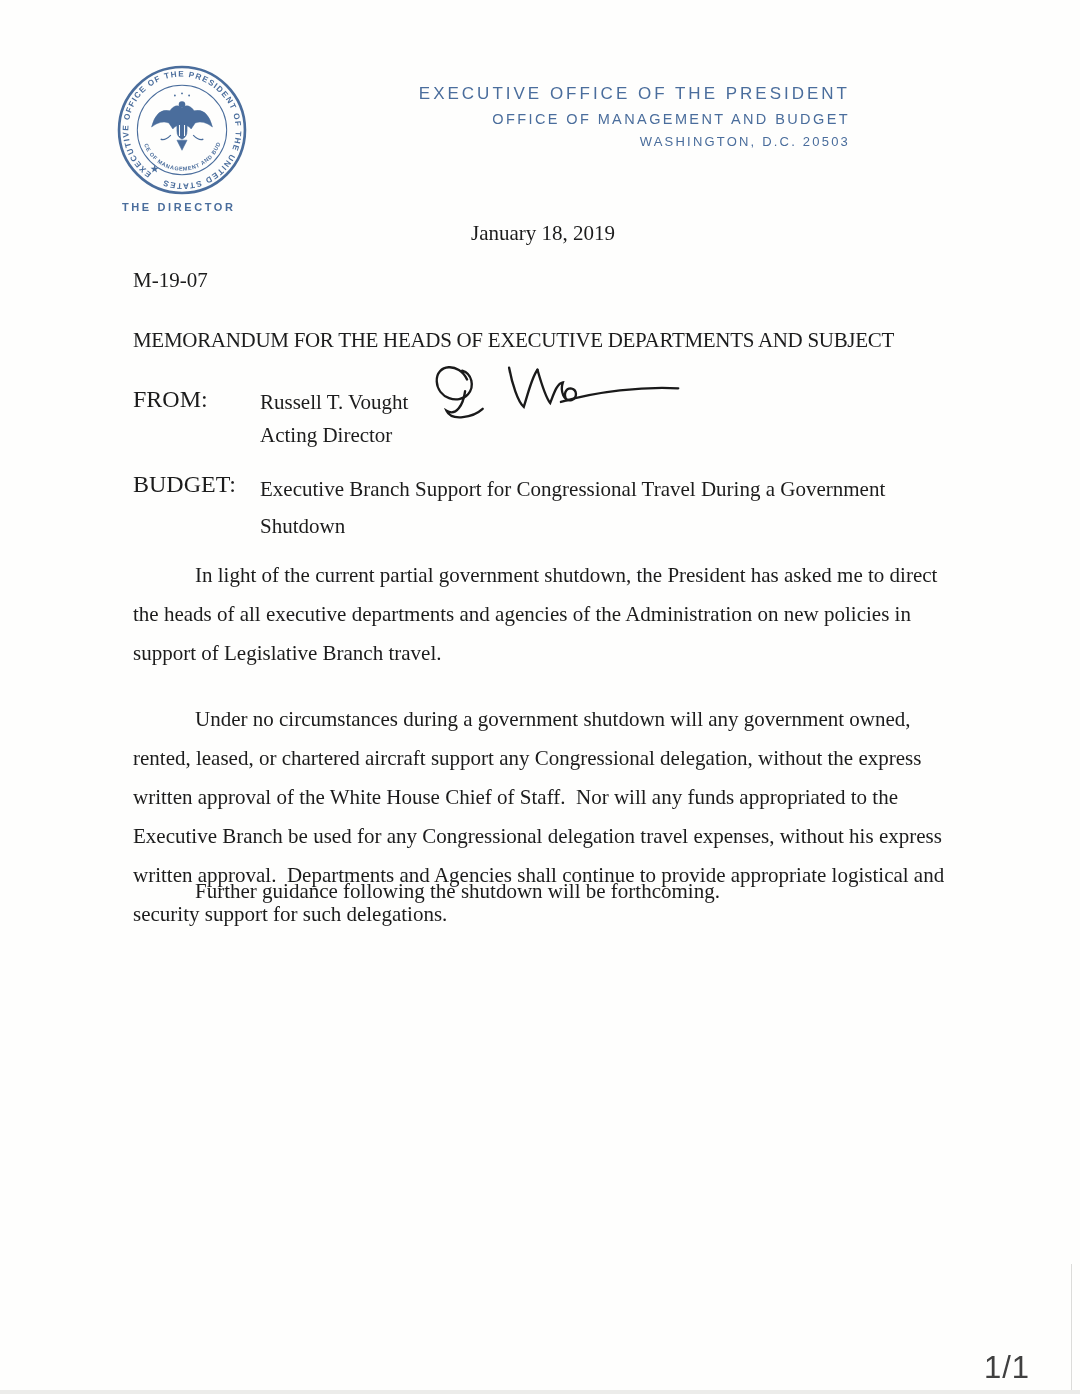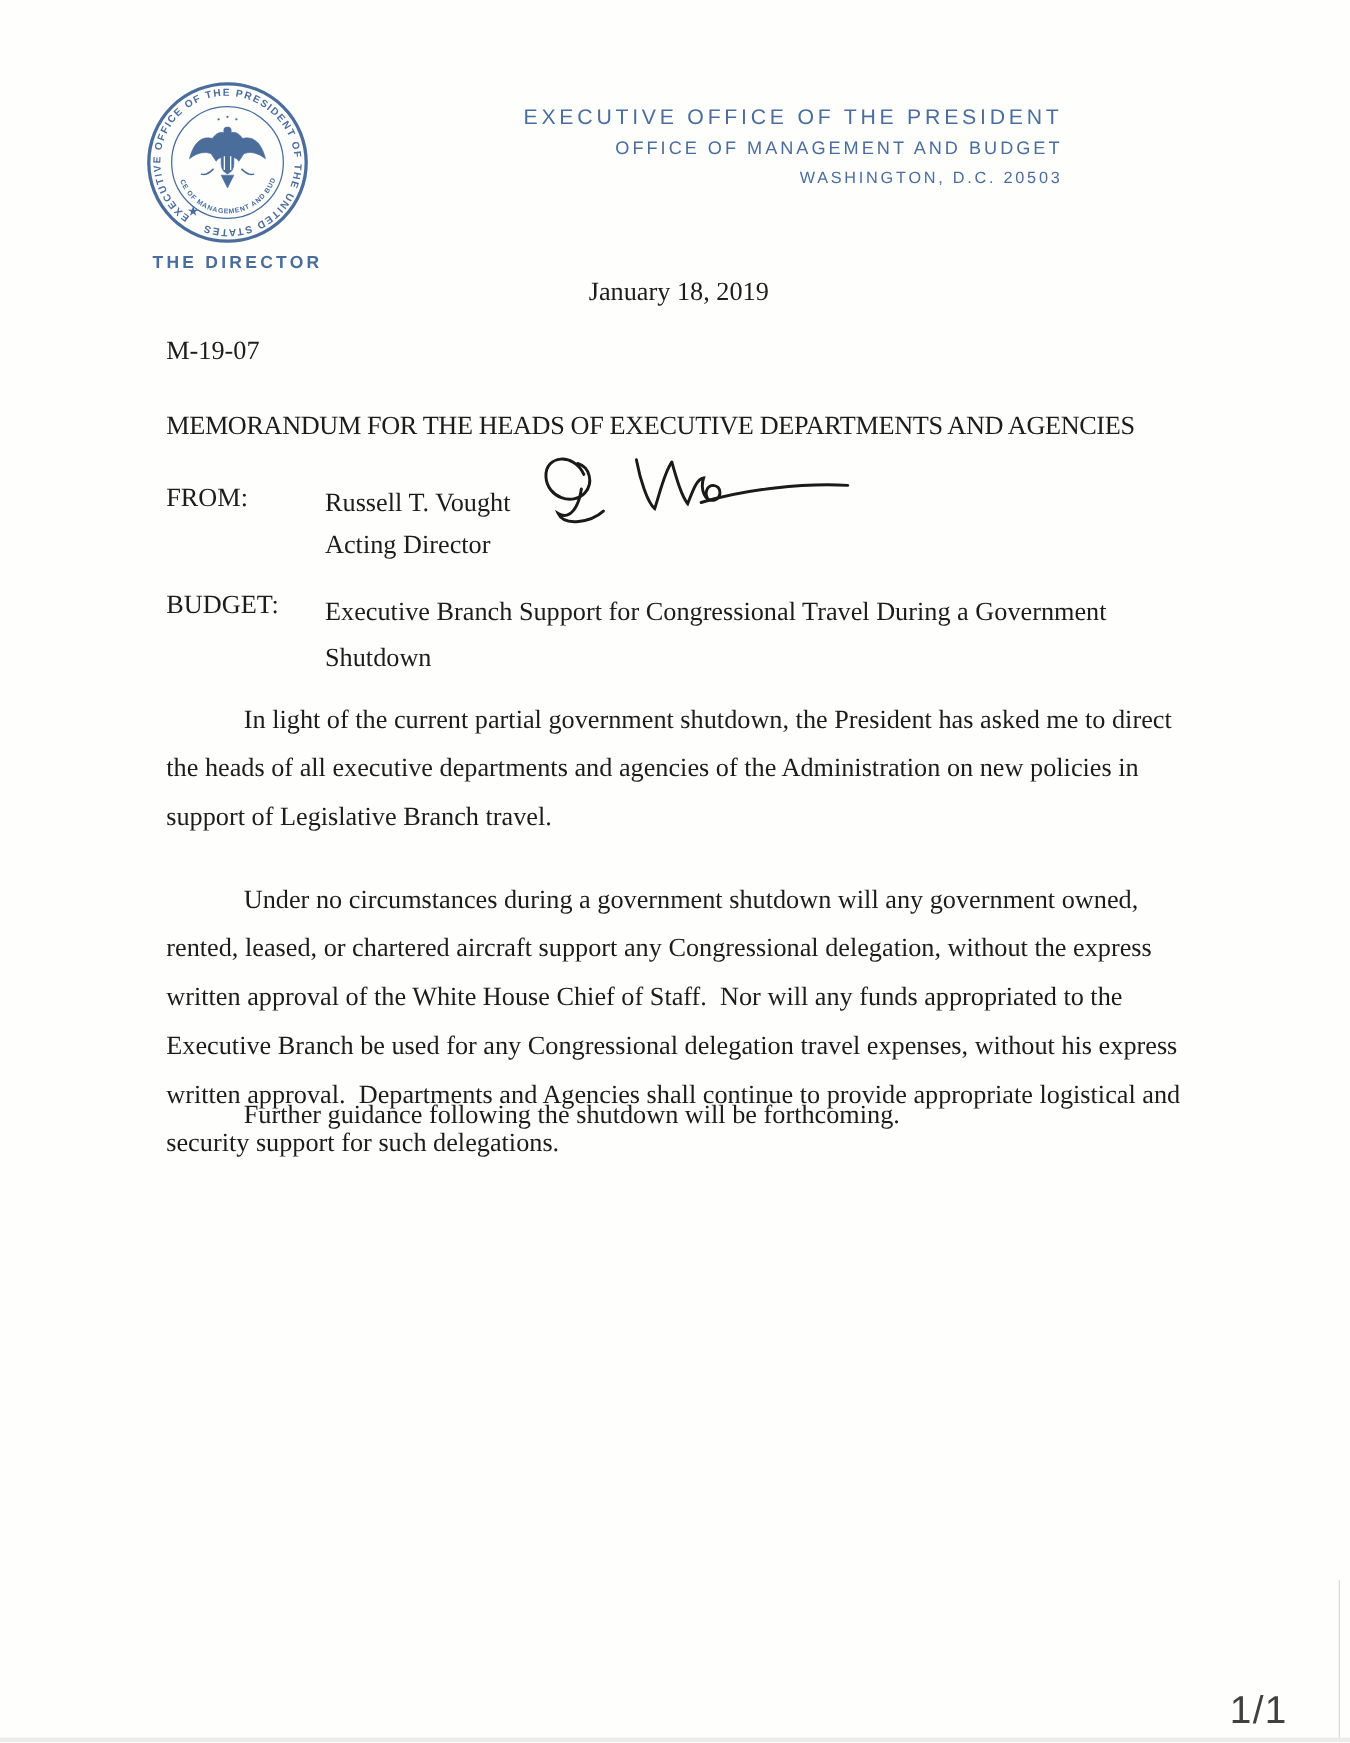--- a/index.html
+++ b/index.html
@@ -29,21 +29,21 @@
     font-family: "Liberation Sans", sans-serif;
     color: #4a6d9c;
   }
   .lh1 { font-size: 17px; letter-spacing: 3px; font-weight: 500; }
   .lh2 { font-size: 14.5px; letter-spacing: 2.4px; font-weight: 500; margin-top: 7px; }
   .lh3 { font-size: 13px; letter-spacing: 2.2px; font-weight: 500; margin-top: 7px; }
   .director {
     position: absolute;
     left: 122px; top: 201px;
     font-family: "Liberation Sans", sans-serif;
-    font-size: 14px; letter-spacing: 2.6px;
+    font-size: 11px; letter-spacing: 2.6px;
     font-weight: 600;
     color: #4a6d9c;
   }
   .date {
     position: absolute;
     left: 471px; top: 221px;
     font-size: 21px;
   }
   
   .memo-number {
@@ -51,21 +51,21 @@
     left: 133px; top: 268px;
     font-size: 21px;
   }
   .memo-heading {
     position: absolute;
     left: 133px; top: 328px;
     font-size: 21px;
     white-space: nowrap;
     letter-spacing: -0.3px;
   }
-  .field-label { position: absolute; left: 133px; font-size: 21px; }
+  .field-label { position: absolute; left: 133px; font-size: 24px; }
   .from-label   { top: 386px; }
   .subject-label{ top: 471px; }
   .from-block {
     position: absolute;
     left: 260px; top: 386px;
     font-size: 21px; line-height: 33px;
   }
   .signature {
     position: absolute;
     left: 426px; top: 358px;
@@ -154,21 +154,21 @@
     <div class="lh2">OFFICE OF MANAGEMENT AND BUDGET</div>
     <div class="lh3">WASHINGTON, D.C.  20503</div>
   </div>
 
   <div class="director">THE DIRECTOR</div>
 
   <div class="date">January 18, 2019</div>
 
   <div class="memo-number">M-19-07</div>
 
-  <div class="memo-heading">MEMORANDUM FOR THE HEADS OF EXECUTIVE DEPARTMENTS AND AGENCIES</div>
+  <div class="memo-heading">MEMORANDUM FOR THE HEADS OF EXECUTIVE DEPARTMENTS AND SUBJECT</div>
 
   <div class="field-label from-label">FROM:</div>
   <div class="from-block">
     <div>Russell T. Vought</div>
     <div>Acting Director</div>
   </div>
 
   <div class="signature">
     <svg viewBox="0 0 270 70" xmlns="http://www.w3.org/2000/svg">
       <g fill="none" stroke="#1a1a1a" stroke-width="2.4" stroke-linecap="round">

